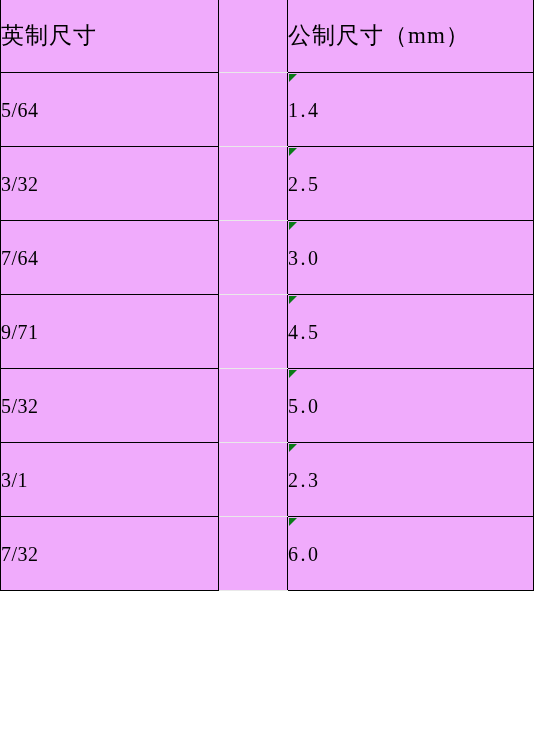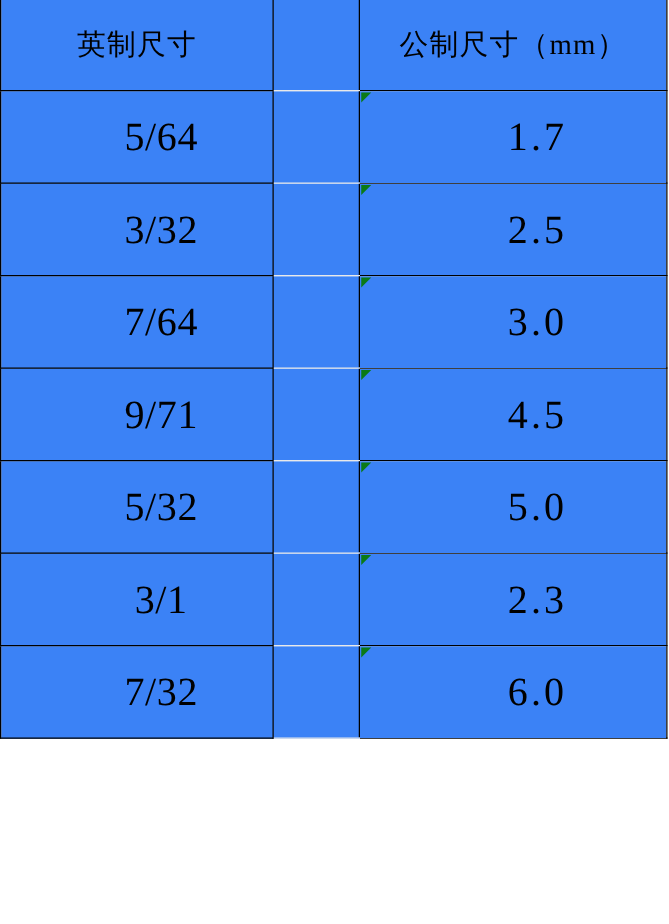--- a/index.html
+++ b/index.html
@@ -35,26 +35,25 @@
   table.conv-table col.col-imperial { width: 218px; }
   table.conv-table col.col-gap      { width: 69px;  }
   table.conv-table col.col-metric   { width: 246px; }
 
   table.conv-table tr { height: 74px; }
   table.conv-table tr.header-row { height: 73px; }
 
   table.conv-table td {
     padding: 0;
     margin: 0;
-    text-align: center;
     vertical-align: middle;
     font-size: 23px;
     line-height: 1.1;
     color: #000000;
-    background: #3b82f6;
+    background: #f0abfc;
     letter-spacing: 0.5px;
   }
 
   
   td.cell-imperial {
     border-left: 1.6px solid #000000;
     border-right: 1.6px solid #000000;
     border-top: 1.6px solid #000000;
     border-bottom: 1.6px solid #000000;
   }
@@ -89,23 +88,22 @@
     display: inline-block;
     font-family: "Liberation Serif", "DejaVu Serif", serif;
     font-size: 23px;
     letter-spacing: 1px;
     white-space: nowrap;
   }
 
   .value-text {
     display: inline-block;
     font-family: "Liberation Serif", "DejaVu Serif", serif;
-    font-size: 32px;
+    font-size: 20px;
     white-space: nowrap;
-    margin-left: 39px;
   }
 
   .value-text.metric {
     letter-spacing: 2.5px;
   }
 
   .value-text.imperial {
     letter-spacing: 0.5px;
   }
 
@@ -148,21 +146,21 @@
 
       <tr>
         <td class="cell-imperial">
           <span class="value-text imperial">5/64</span>
         </td>
         <td class="cell-gap">
           <span class="value-text"></span>
         </td>
         <td class="cell-metric">
           <span class="corner-flag"></span>
-          <span class="value-text metric">1.7</span>
+          <span class="value-text metric">1.4</span>
         </td>
       </tr>
 
       <tr>
         <td class="cell-imperial">
           <span class="value-text imperial">3/32</span>
         </td>
         <td class="cell-gap">
           <span class="value-text"></span>
         </td>

